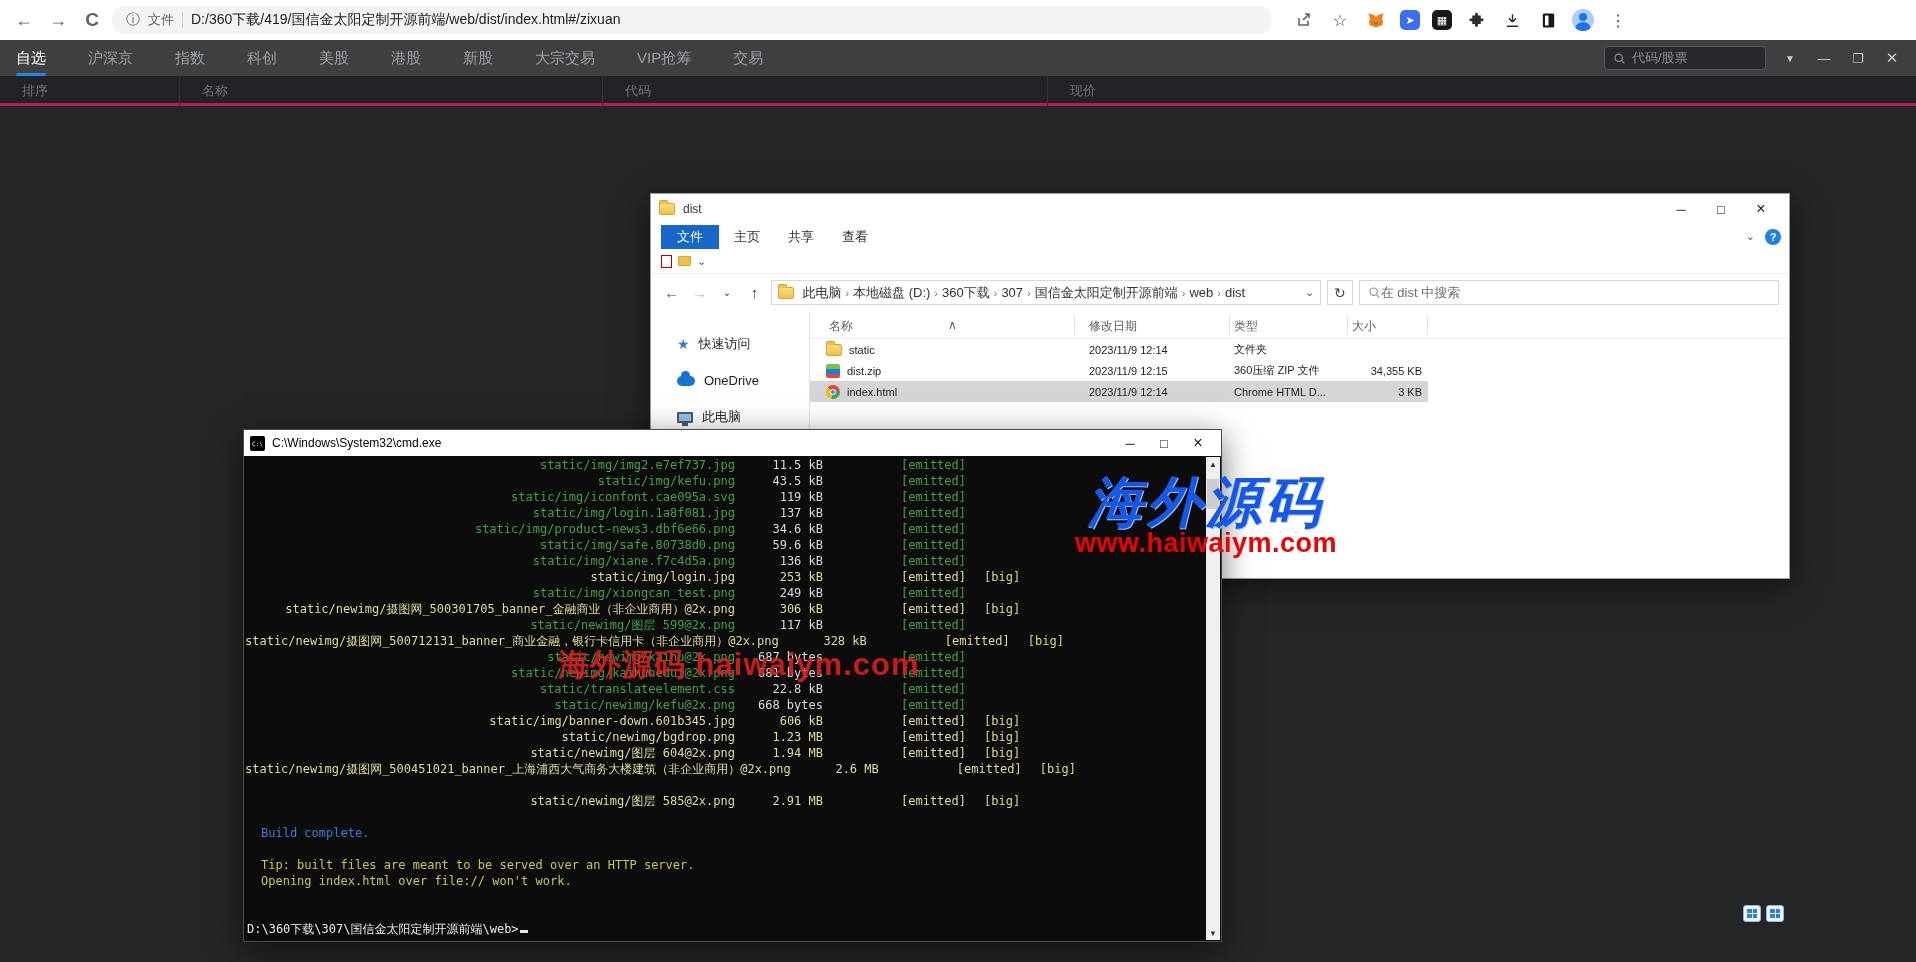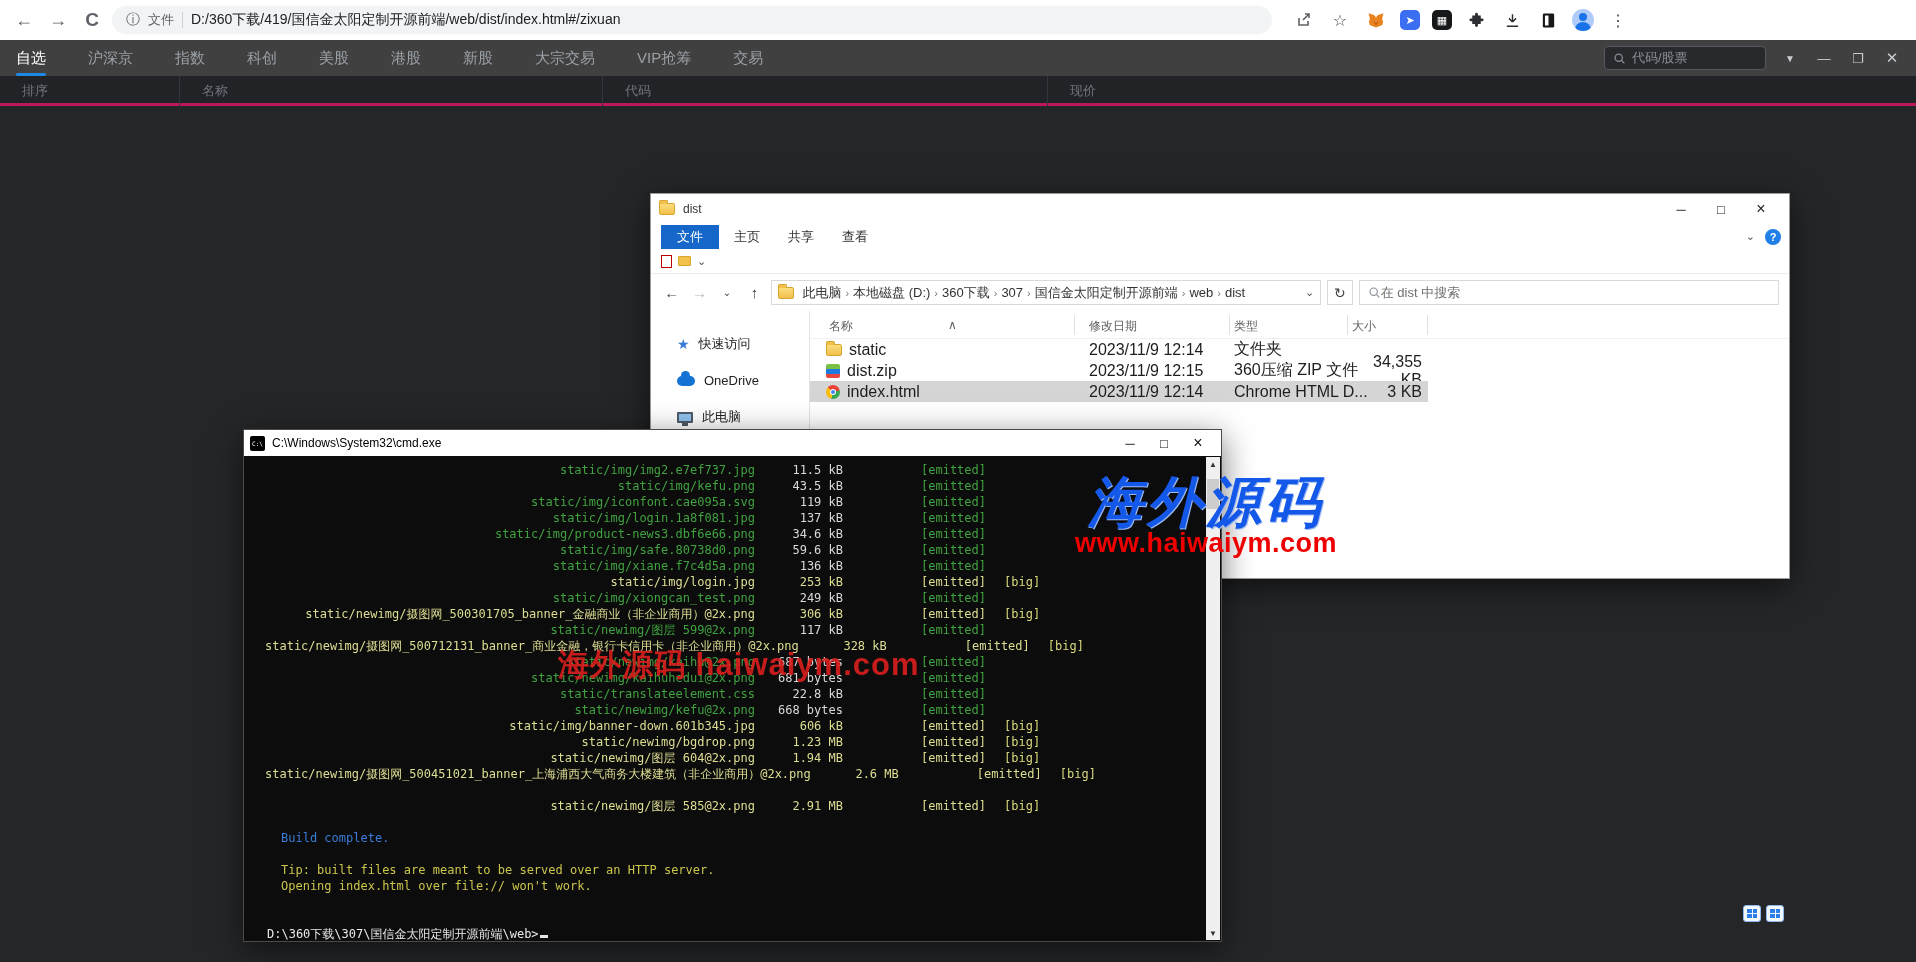--- a/index.html
+++ b/index.html
@@ -98,21 +98,21 @@
   .cloud-ic { width:18px; height:10px; background:#1573d6; border-radius:6px; position:relative; }
   .cloud-ic:before { content:""; position:absolute; left:4px; top:-5px; width:9px; height:9px;
     border-radius:50%; background:#1573d6; }
   .pc-ic { width:16px; height:11px; background:#8fc3ef; border:2px solid #4d5a66; border-radius:1px; position:relative; }
   .pc-ic:after { content:""; position:absolute; left:3px; bottom:-5px; width:6px; height:3px; background:#4d5a66; }
   .ex-list { flex:1; position:relative; border-left:1px solid #e3e3e3; }
   .lhead { position:relative; height:28px; border-bottom:1px solid #f0f0f0; }
   .lhead span { position:absolute; top:7px; font-size:12px; color:#5f5f5f; cursor:pointer; }
   .lhead .vsep { position:absolute; top:4px; width:1px; height:20px; background:#e0e0e0; }
   .sortcaret { position:absolute; left:138px; top:-3px; color:#888; font-size:9px; }
-  .frow { position:relative; height:21px; display:flex; align-items:center; font-size:16px; color:#1e1e1e; cursor:pointer; }
+  .frow { position:relative; height:21px; display:flex; align-items:center; font-size:11px; color:#1e1e1e; cursor:pointer; }
   .frow.sel { background:#d5d5d5; width:618px; }
   .fname { position:absolute; left:16px; display:flex; align-items:center; gap:7px; width:240px; }
   .fdate { position:absolute; left:279px; }
   .ftype { position:absolute; left:424px; }
   .fsize { position:absolute; left:540px; width:72px; text-align:right; }
   .zip-ic { width:14px; height:14px; border-radius:2px; position:relative;
     background:linear-gradient(180deg,#7ac143 0 34%, #1d7be0 34% 72%, #e8453c 72% 100%); }
   .chrome-ic { width:14px; height:14px; border-radius:50%;
     background:conic-gradient(from -45deg, #ea4335 0 120deg, #4285f4 0 121deg, #34a853 121deg 240deg, #fbbc05 240deg 360deg);
     position:relative; }
@@ -123,22 +123,22 @@
 
   
   #cmd { left:243px; top:429px; width:979px; height:513px; background:#0c0c0c; border:1px solid #4a4a4a; }
   .cmd-title { height:26px; background:#ffffff; display:flex; align-items:center; padding:0 6px; gap:7px; }
   .cmd-ic { width:15px; height:15px; background:#000; border-radius:2px; color:#fff; font-size:6px;
     display:flex; align-items:center; justify-content:center; font-family:"DejaVu Sans Mono",monospace; }
   .cmd-title .t { font-size:12px; color:#000; }
   .cmdbtn { width:34px; height:22px; display:flex; align-items:center; justify-content:center;
     color:#111; font-size:13px; cursor:pointer; }
   .console { position:absolute; left:1px; top:27px; right:15px; bottom:1px; overflow:hidden;
-    padding-top:5px; font-family:"DejaVu Sans Mono", monospace; font-size:12px; line-height:16px;
-    color:#cccccc; white-space:pre;margin-left:20px; }
+    font-family:"DejaVu Sans Mono", monospace; font-size:12px; line-height:16px;
+    color:#cccccc; white-space:pre; }
   .cline { height:16px; }
   .cpath { display:inline-block; min-width:490px; text-align:right; color:#40a33f; }
   .csize { display:inline-block; min-width:88px; text-align:right; color:#d9d9d9; }
   .cgap  { display:inline-block; width:78px; }
   .cemit { color:#40a33f; }
   .cbigf { color:#d9d97e; margin-left:18px; }
   .big .cpath, .big .csize, .big .cemit { color:#dede93; }
   .cmsg { padding-left:16px; }
   .cmsg.blue { color:#3b7dd8; }
   .cmsg.yellow { color:#cbc54b; }

